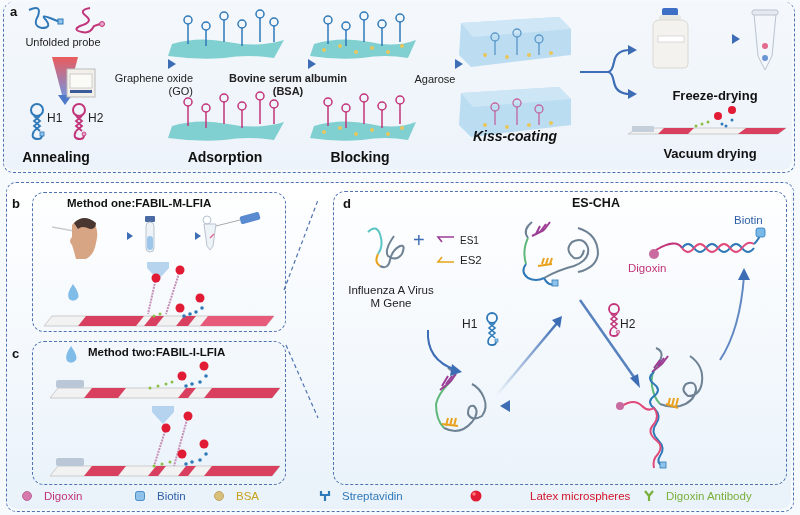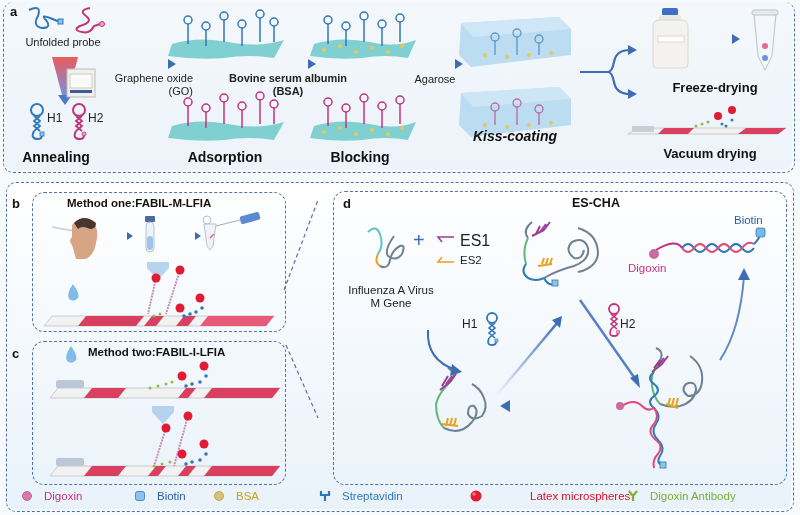--- a/index.html
+++ b/index.html
@@ -226,21 +226,21 @@
 <svg width="50" height="10" style="left:692px;top:34px;">
   <path d="M0 5 L42 5" stroke="url(#ag)" stroke-width="2.5"></path>
     <path d="M40 0 L48 5 L40 10 Z" fill="#3d6db5"></path>
 </svg>
 <svg width="30" height="66" style="left:750px;top:6px;">
   <path d="M4 8 L26 8 L22 50 L15 64 L8 50 Z" fill="#f3f6fa" stroke="#b9c3cf"></path>
   <rect x="2" y="4" width="26" height="5" rx="2" fill="#e6e9ee" stroke="#b9c3cf"></rect>
   <circle cx="15" cy="40" r="3" fill="#e26a8e"></circle>
     <circle cx="15" cy="52" r="3" fill="#6a94d6"></circle>
 </svg>
-<div class="stage" style="left:655px;top:80px;width:120px;font-size:13px;text-align:center;">Freeze-drying</div>
+<div class="stage" style="left:655px;top:88px;width:120px;font-size:13px;text-align:center;">Freeze-drying</div>
 
 <svg width="160" height="36" style="left:628px;top:106px;">
   <path d="M0 28 L150 28 L158 22 L10 22 Z" fill="#f2f2f2" stroke="#ccc"></path>
   <rect x="4" y="20" width="22" height="6" fill="#c5cfd9"></rect>
   <path d="M30 28 L60 28 L66 22 L36 22 Z" fill="#d9405f"></path>
   <path d="M110 28 L150 28 L158 22 L118 22 Z" fill="#d9405f"></path>
   <g fill="#8cbe48">
       <circle cx="68" cy="20" r="1.5"></circle>
       <circle cx="74" cy="18" r="1.5"></circle>
       <circle cx="80" cy="16" r="1.5"></circle>
@@ -389,21 +389,21 @@
 
 <svg width="40" height="45" style="left:366px;top:226px;">
   <path d="M2 6 Q10 -2 14 8 Q18 20 12 28" stroke="#5bc4c4" stroke-width="2" fill="none"></path>
   <path d="M12 28 Q8 36 14 40" stroke="#e9a21e" stroke-width="2" fill="none"></path>
   <path d="M14 40 Q22 44 24 34 Q26 24 34 20 Q40 18 36 28 Q30 36 22 30 Q18 24 28 10" stroke="#6f8294" stroke-width="2" fill="none"></path>
 </svg>
 <div class="lbl" style="left:413px;top:234px;font-size:20px;color:#3d6db5;">+</div>
 <svg width="20" height="8" style="left:436px;top:236px;">
   <path d="M18 1 L2 1 L6 6" stroke="#9c3d96" stroke-width="1.6" fill="none"></path>
 </svg>
-<div class="lbl" style="left:460px;top:234px;font-size:16px;">ES1</div>
+<div class="lbl" style="left:460px;top:234px;font-size:10px;">ES1</div>
 <svg width="20" height="8" style="left:436px;top:256px;">
   <path d="M18 6 L2 6 L6 1" stroke="#e9a21e" stroke-width="1.6" fill="none"></path>
 </svg>
 <div class="lbl" style="left:460px;top:254px;font-size:11.5px;">ES2</div>
 <div class="lbl" style="left:336px;top:284px;width:110px;font-size:11.5px;">
   <div>Influenza A Virus</div>
   <div>M Gene</div>
 </div>
 
 <div class="lbl" style="left:462px;top:318px;font-size:12px;">H1</div>
@@ -520,18 +520,18 @@
     </svg>
   <span style="color:#2f79b8;">Streptavidin</span>
 </div>
 <div class="legend-item" style="left:470px;gap:48px;">
   <svg width="12" height="12" style="position:relative;">
       <circle cx="6" cy="6" r="5.5" fill="#e21b34"></circle>
       <circle cx="4" cy="4" r="1.8" fill="#f77"></circle>
     </svg>
   <span style="color:#d4142a;">Latex microspheres</span>
 </div>
-<div class="legend-item" style="left:628px;">
+<div class="legend-item" style="left:644px;">
   <svg width="10" height="12" style="position:relative;">
       <path d="M1 1 L5 6 L9 1 M5 6 L5 11" stroke="#7ab03c" stroke-width="2.2" fill="none"></path>
     </svg>
   <span style="color:#7ab03c;">Digoxin Antibody</span>
 </div>
 
 </body></html>

